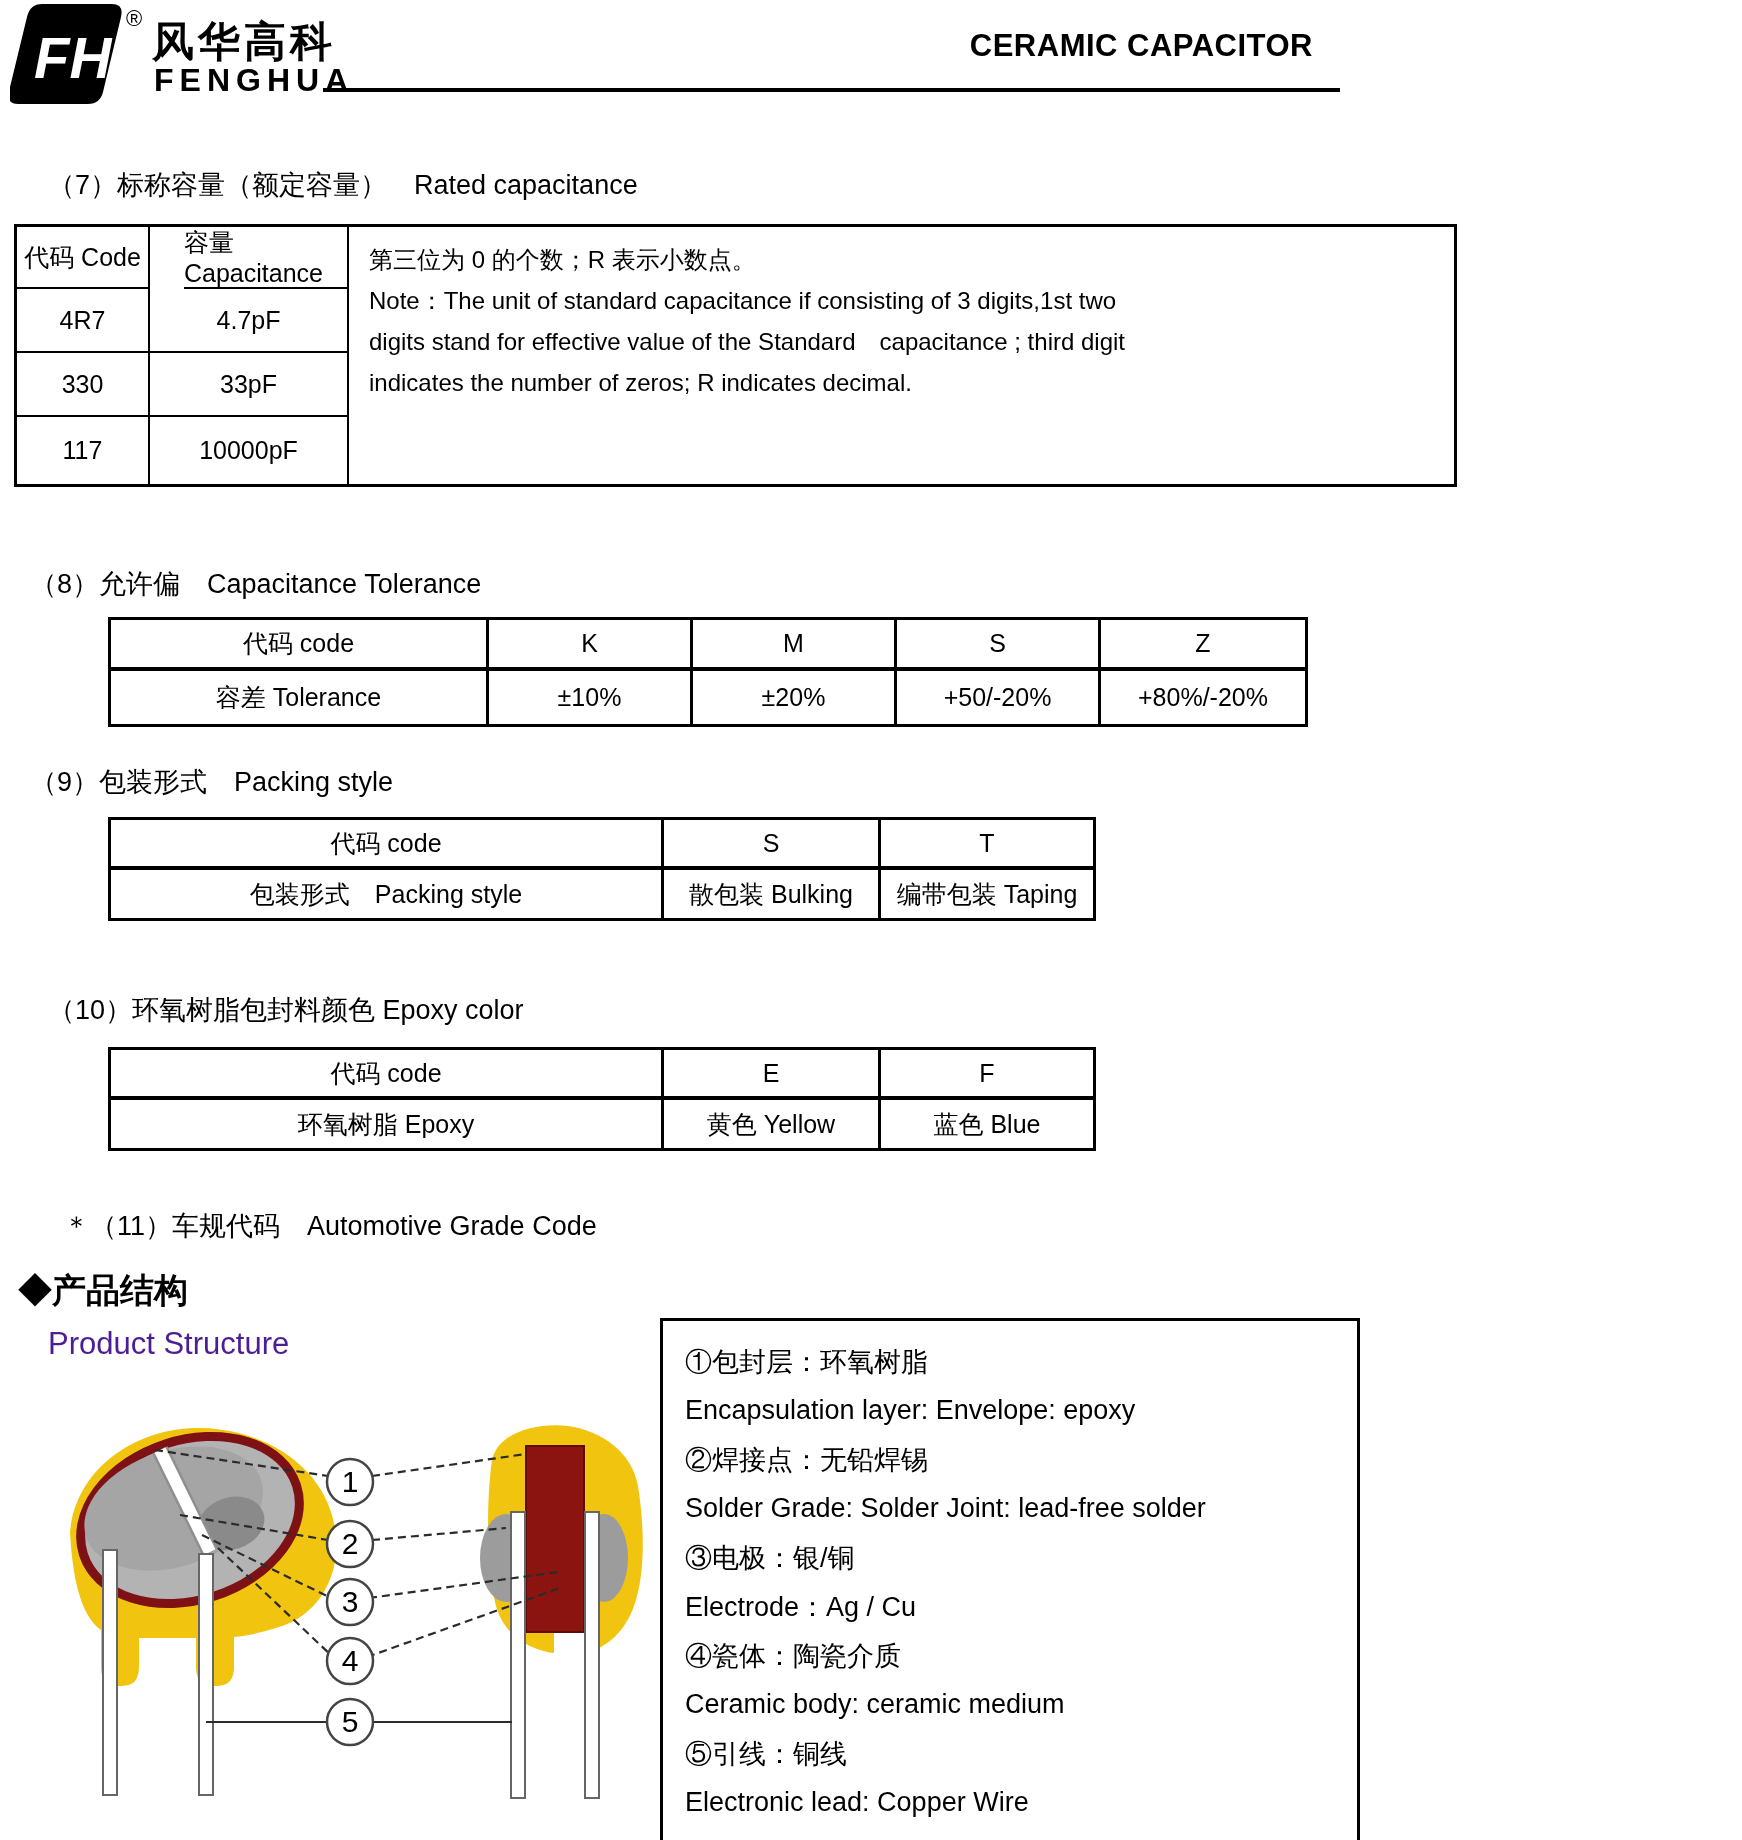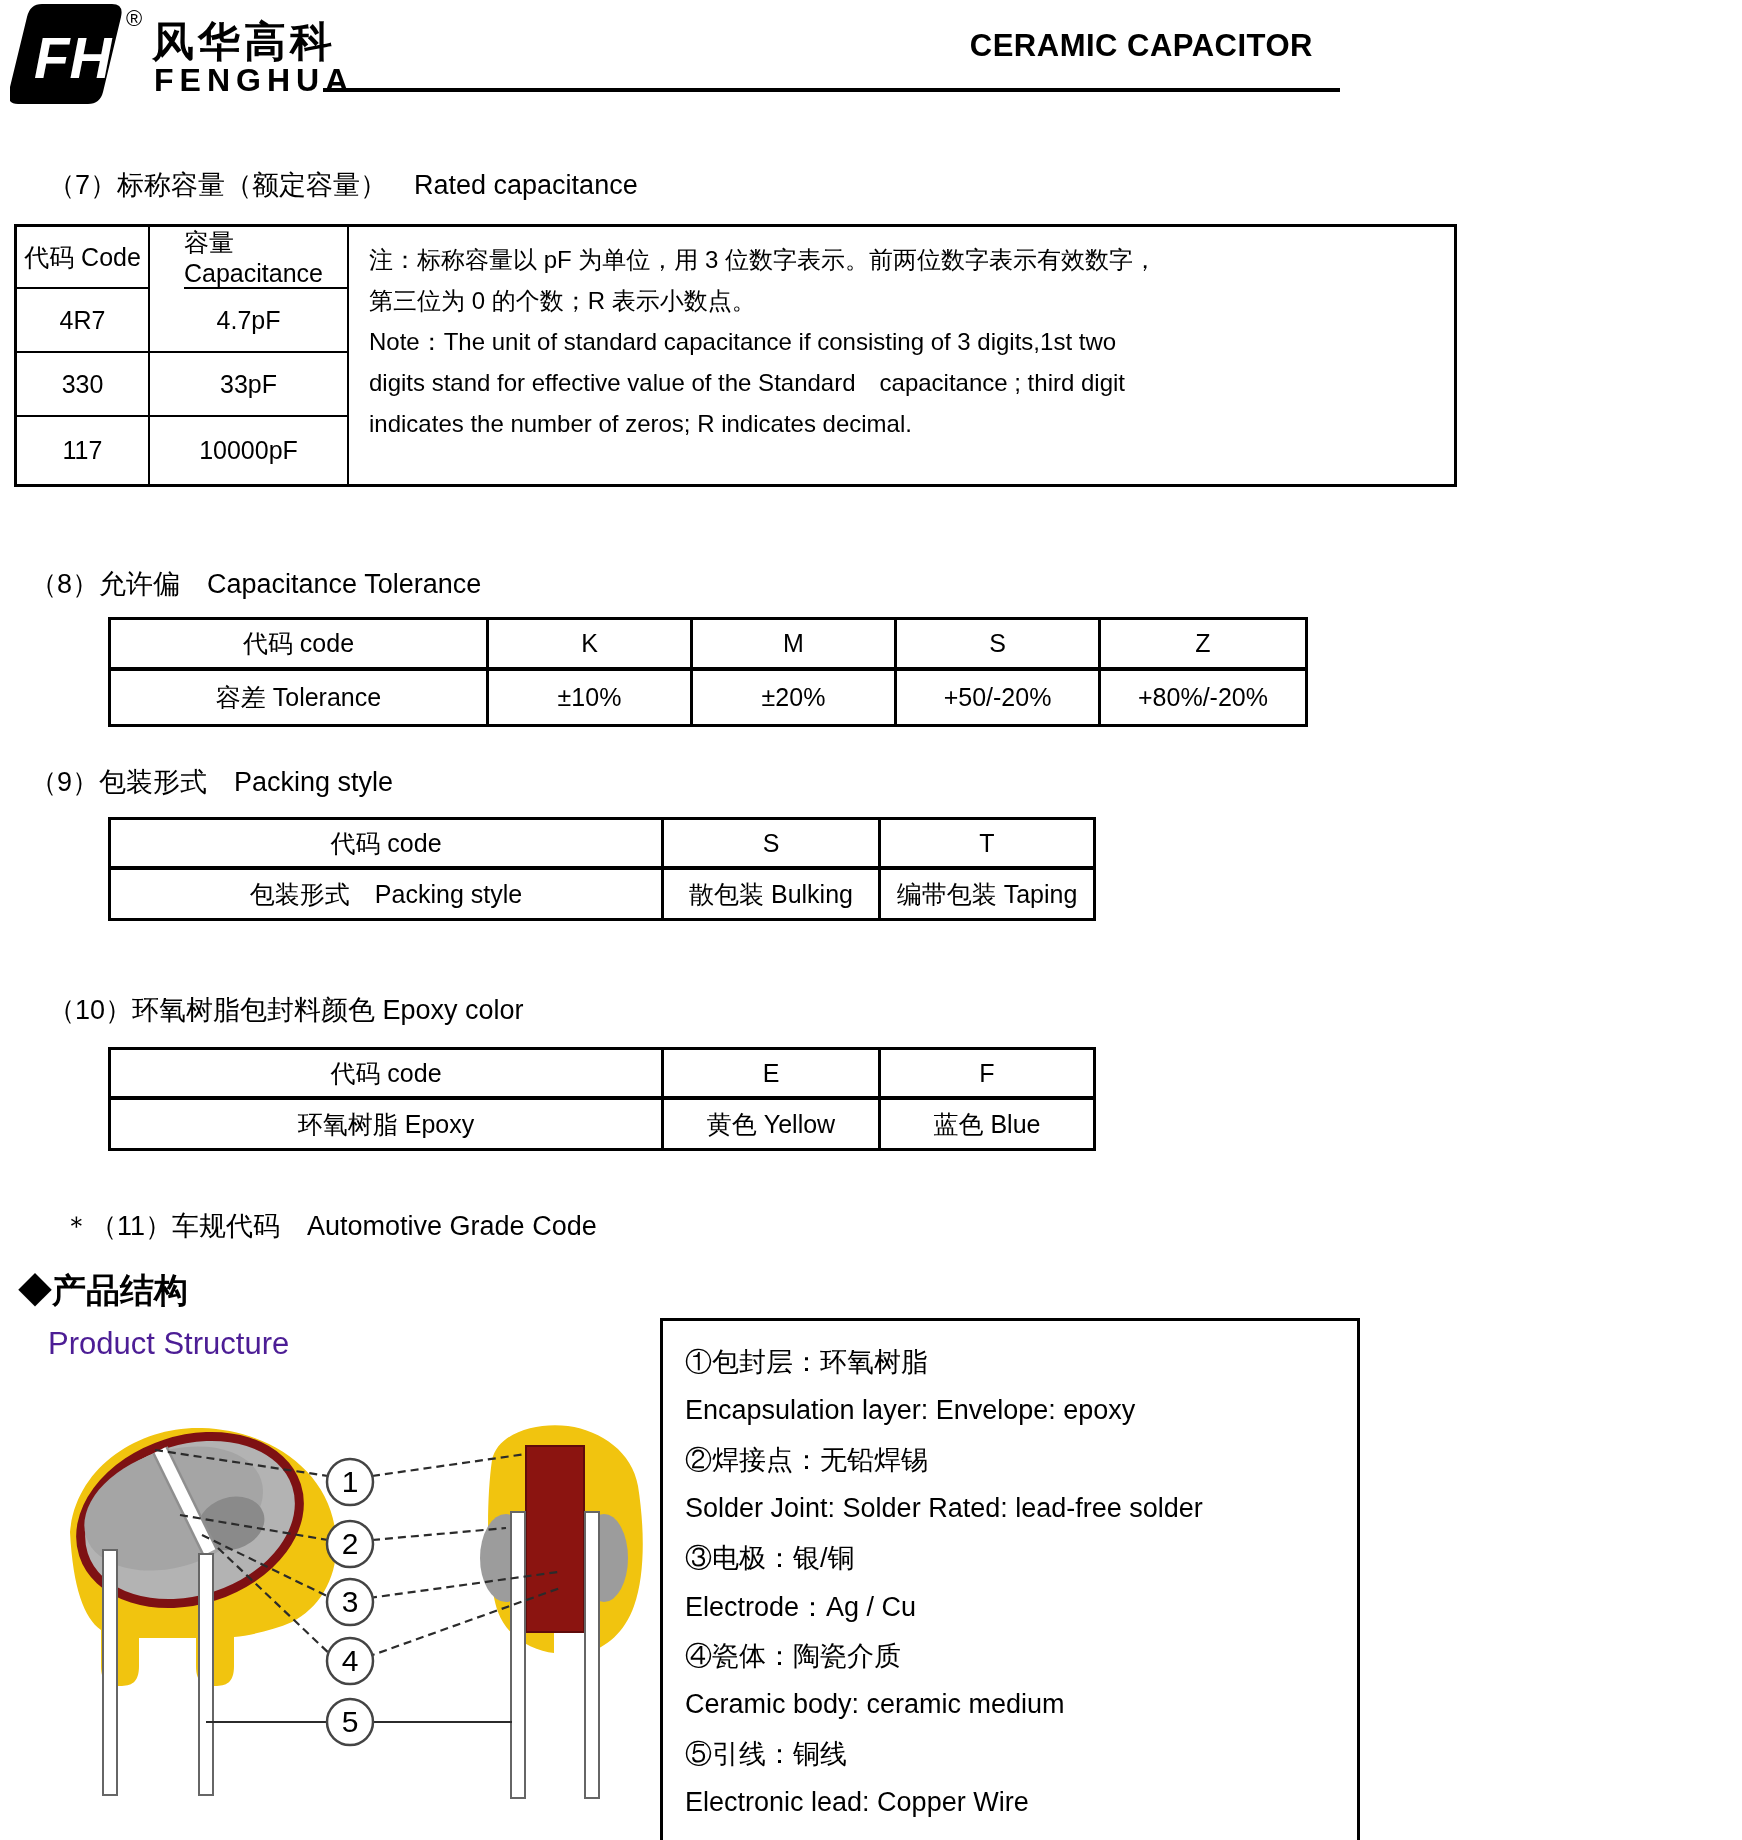--- a/index.html
+++ b/index.html
@@ -56,21 +56,20 @@
        grid-template-columns:133px 199px 1fr;grid-template-rows:62px 64px 64px 1fr;">
     <div class="cell br2 bb" style="grid-area:1/1;">代码 Code</div>
     <div class="cell br2 bb" style="grid-area:1/2;margin-left:34px;">容量 Capacitance</div>
     <div class="cell br2 bb" style="grid-area:2/1;">4R7</div>
     <div class="cell br2 bb" style="grid-area:2/2;">4.7pF</div>
     <div class="cell br2 bb" style="grid-area:3/1;">330</div>
     <div class="cell br2 bb" style="grid-area:3/2;">33pF</div>
     <div class="cell br2" style="grid-area:4/1;">117</div>
     <div class="cell br2" style="grid-area:4/2;">10000pF</div>
     <div class="t1-note">
-      <div>注：标称容量以 pF 为单位，用 3 位数字表示。前两位数字表示有效数字，</div>
       <div>第三位为 0 的个数；R 表示小数点。</div>
       <div>Note：The unit of standard capacitance if consisting of 3 digits,1st two</div>
       <div>digits stand for effective value of the Standard　capacitance ; third digit</div>
       <div>indicates the number of zeros; R indicates decimal.</div>
     </div>
   </div>
 
   <div class="abs sec-h" style="left:30px;top:566px;">（8）允许偏　Capacitance Tolerance</div>
 
   <div class="abs grid" style="left:108px;top:617px;width:1200px;height:110px;
@@ -164,21 +163,21 @@
       <text x="310" y="251" font-size="30" text-anchor="middle">4</text>
       <circle cx="310" cy="302" r="23" fill="#fff" stroke="#444" stroke-width="2.5"></circle>
       <text x="310" y="312" font-size="30" text-anchor="middle">5</text>
     </g>
   </svg>
 
   <div class="abs legend" style="left:660px;top:1318px;width:700px;height:560px;">
     <div class="legend-line">①包封层：环氧树脂</div>
     <div class="legend-line">Encapsulation layer: Envelope: epoxy</div>
     <div class="legend-line">②焊接点：无铅焊锡</div>
-    <div class="legend-line">Solder Joint: Solder Rated: lead-free solder</div>
+    <div class="legend-line">Solder Grade: Solder Joint: lead-free solder</div>
     <div class="legend-line">③电极：银/铜</div>
     <div class="legend-line">Electrode：Ag / Cu</div>
     <div class="legend-line">④瓷体：陶瓷介质</div>
     <div class="legend-line">Ceramic body: ceramic medium</div>
     <div class="legend-line">⑤引线：铜线</div>
     <div class="legend-line">Electronic lead: Copper Wire</div>
   </div>
 
 </div>
 

